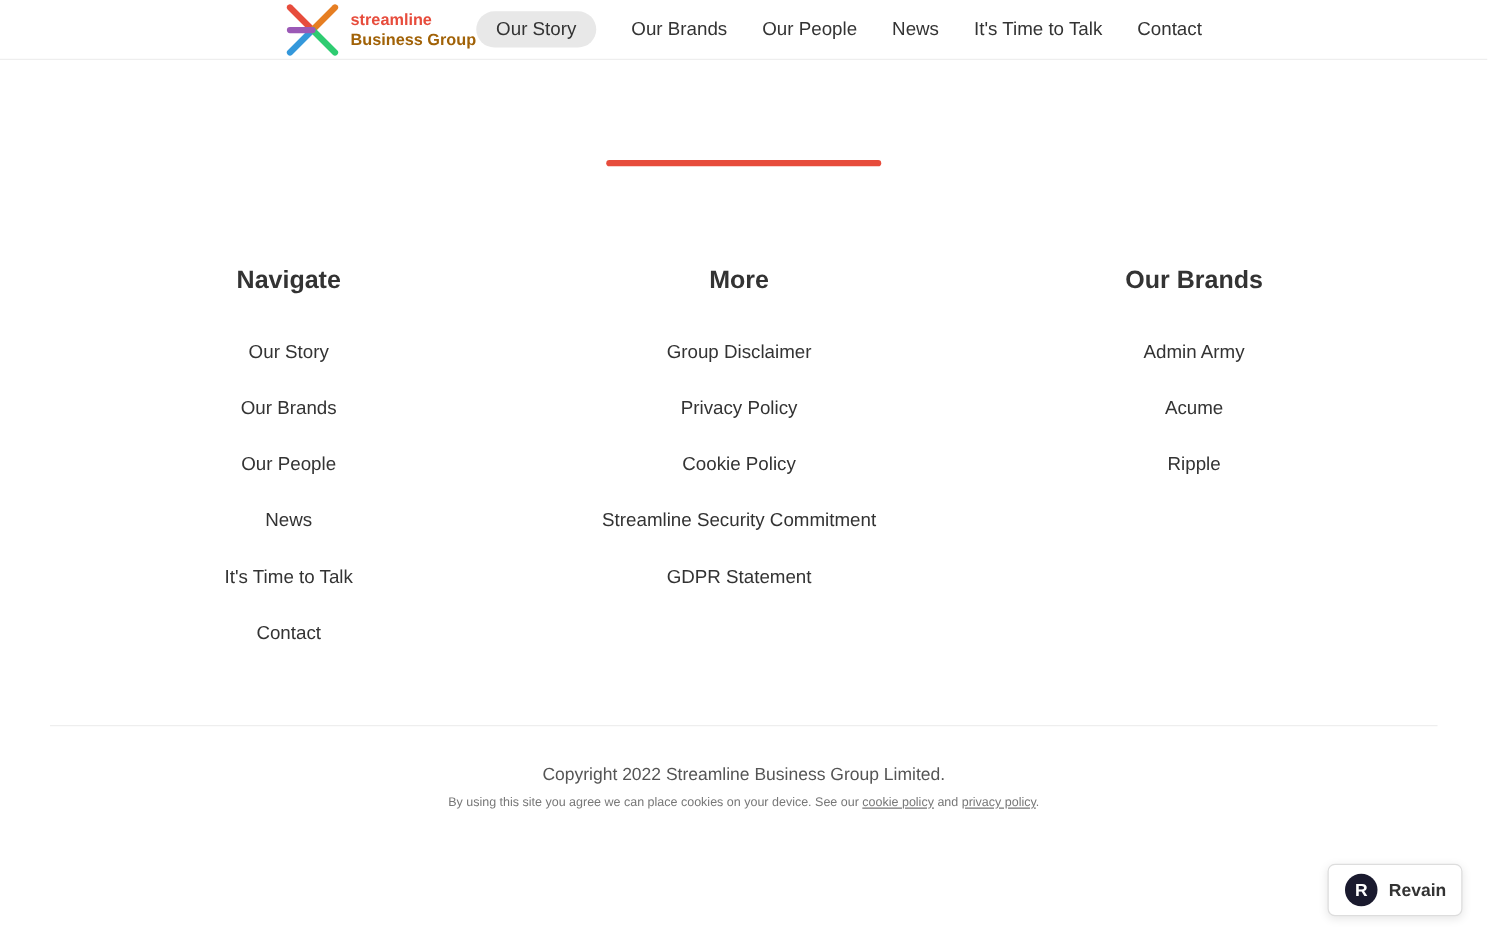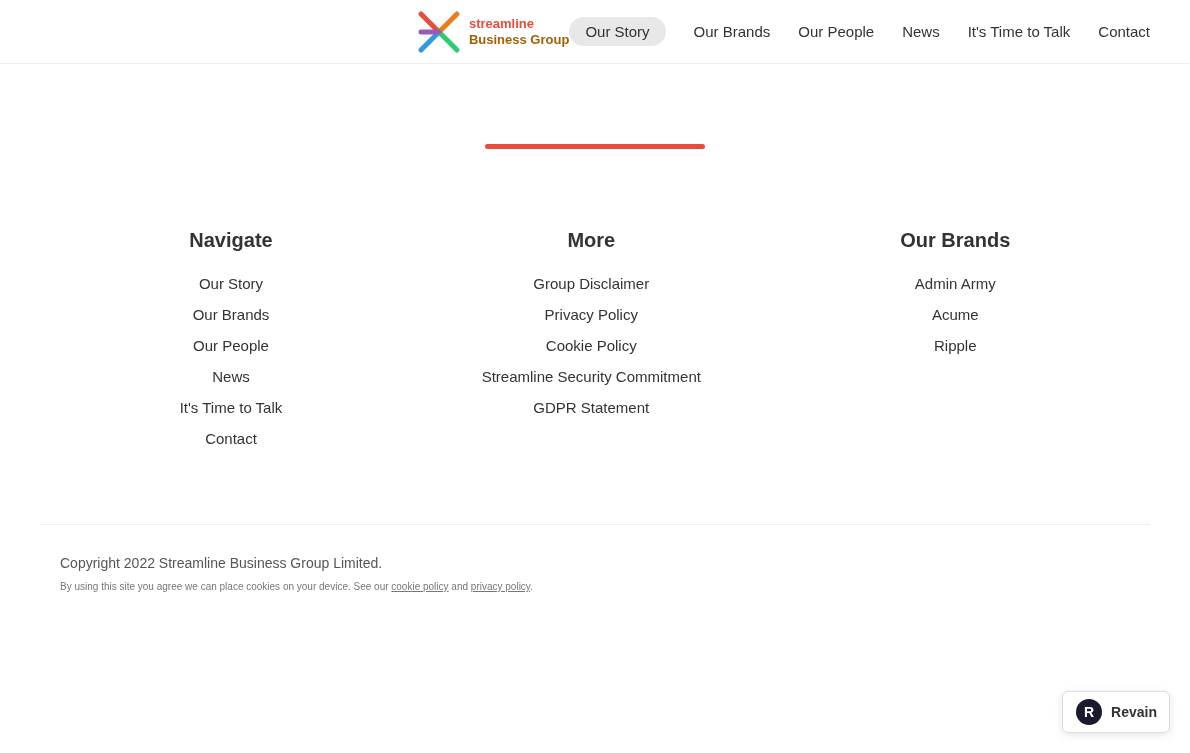--- a/index.html
+++ b/index.html
@@ -2,23 +2,23 @@
 <html><head>
   <meta charset="utf-8">
   <style>
     * { margin: 0; padding: 0; box-sizing: border-box; }
     body { font-family: 'Arial', sans-serif; background: #fff; color: #333; width: 1190px; min-height: 753px; overflow-x: hidden; }
 
     
     nav {
       display: flex;
       align-items: center;
-      justify-content: flex-end;
+      justify-content: center;
       padding: 0 40px;
-      height: 64px;
+      height: 48px;
       border-bottom: 1px solid #eee;
       position: relative;
     }
     .logo-area {
       display: flex;
       align-items: center;
       gap: 8px;
     }
     .logo-text {
       display: flex;
@@ -67,41 +67,41 @@
       display: flex;
       justify-content: space-around;
       padding: 20px 80px 60px;
       max-width: 1190px;
       margin: 0 auto;
     }
     .footer-col {
       display: flex;
       flex-direction: column;
       align-items: center;
-      gap: 4px;
+      gap: 18px;
     }
     .footer-col-title {
       font-size: 20px;
       font-weight: 700;
       color: #333;
       margin-bottom: 14px;
     }
     .footer-col a {
       text-decoration: none;
       color: #333;
       font-size: 15px;
       line-height: 1.8;
     }
 
     
     .copyright-section {
-      text-align: left;
+      text-align: center;
       padding: 30px 20px 10px;
       border-top: 1px solid #eee;
-      margin: 12px 40px;
+      margin: 0 40px;
     }
     .copyright-text {
       font-size: 14px;
       color: #555;
       margin-bottom: 10px;
     }
     .cookie-text {
       font-size: 10px;
       color: #777;
     }

